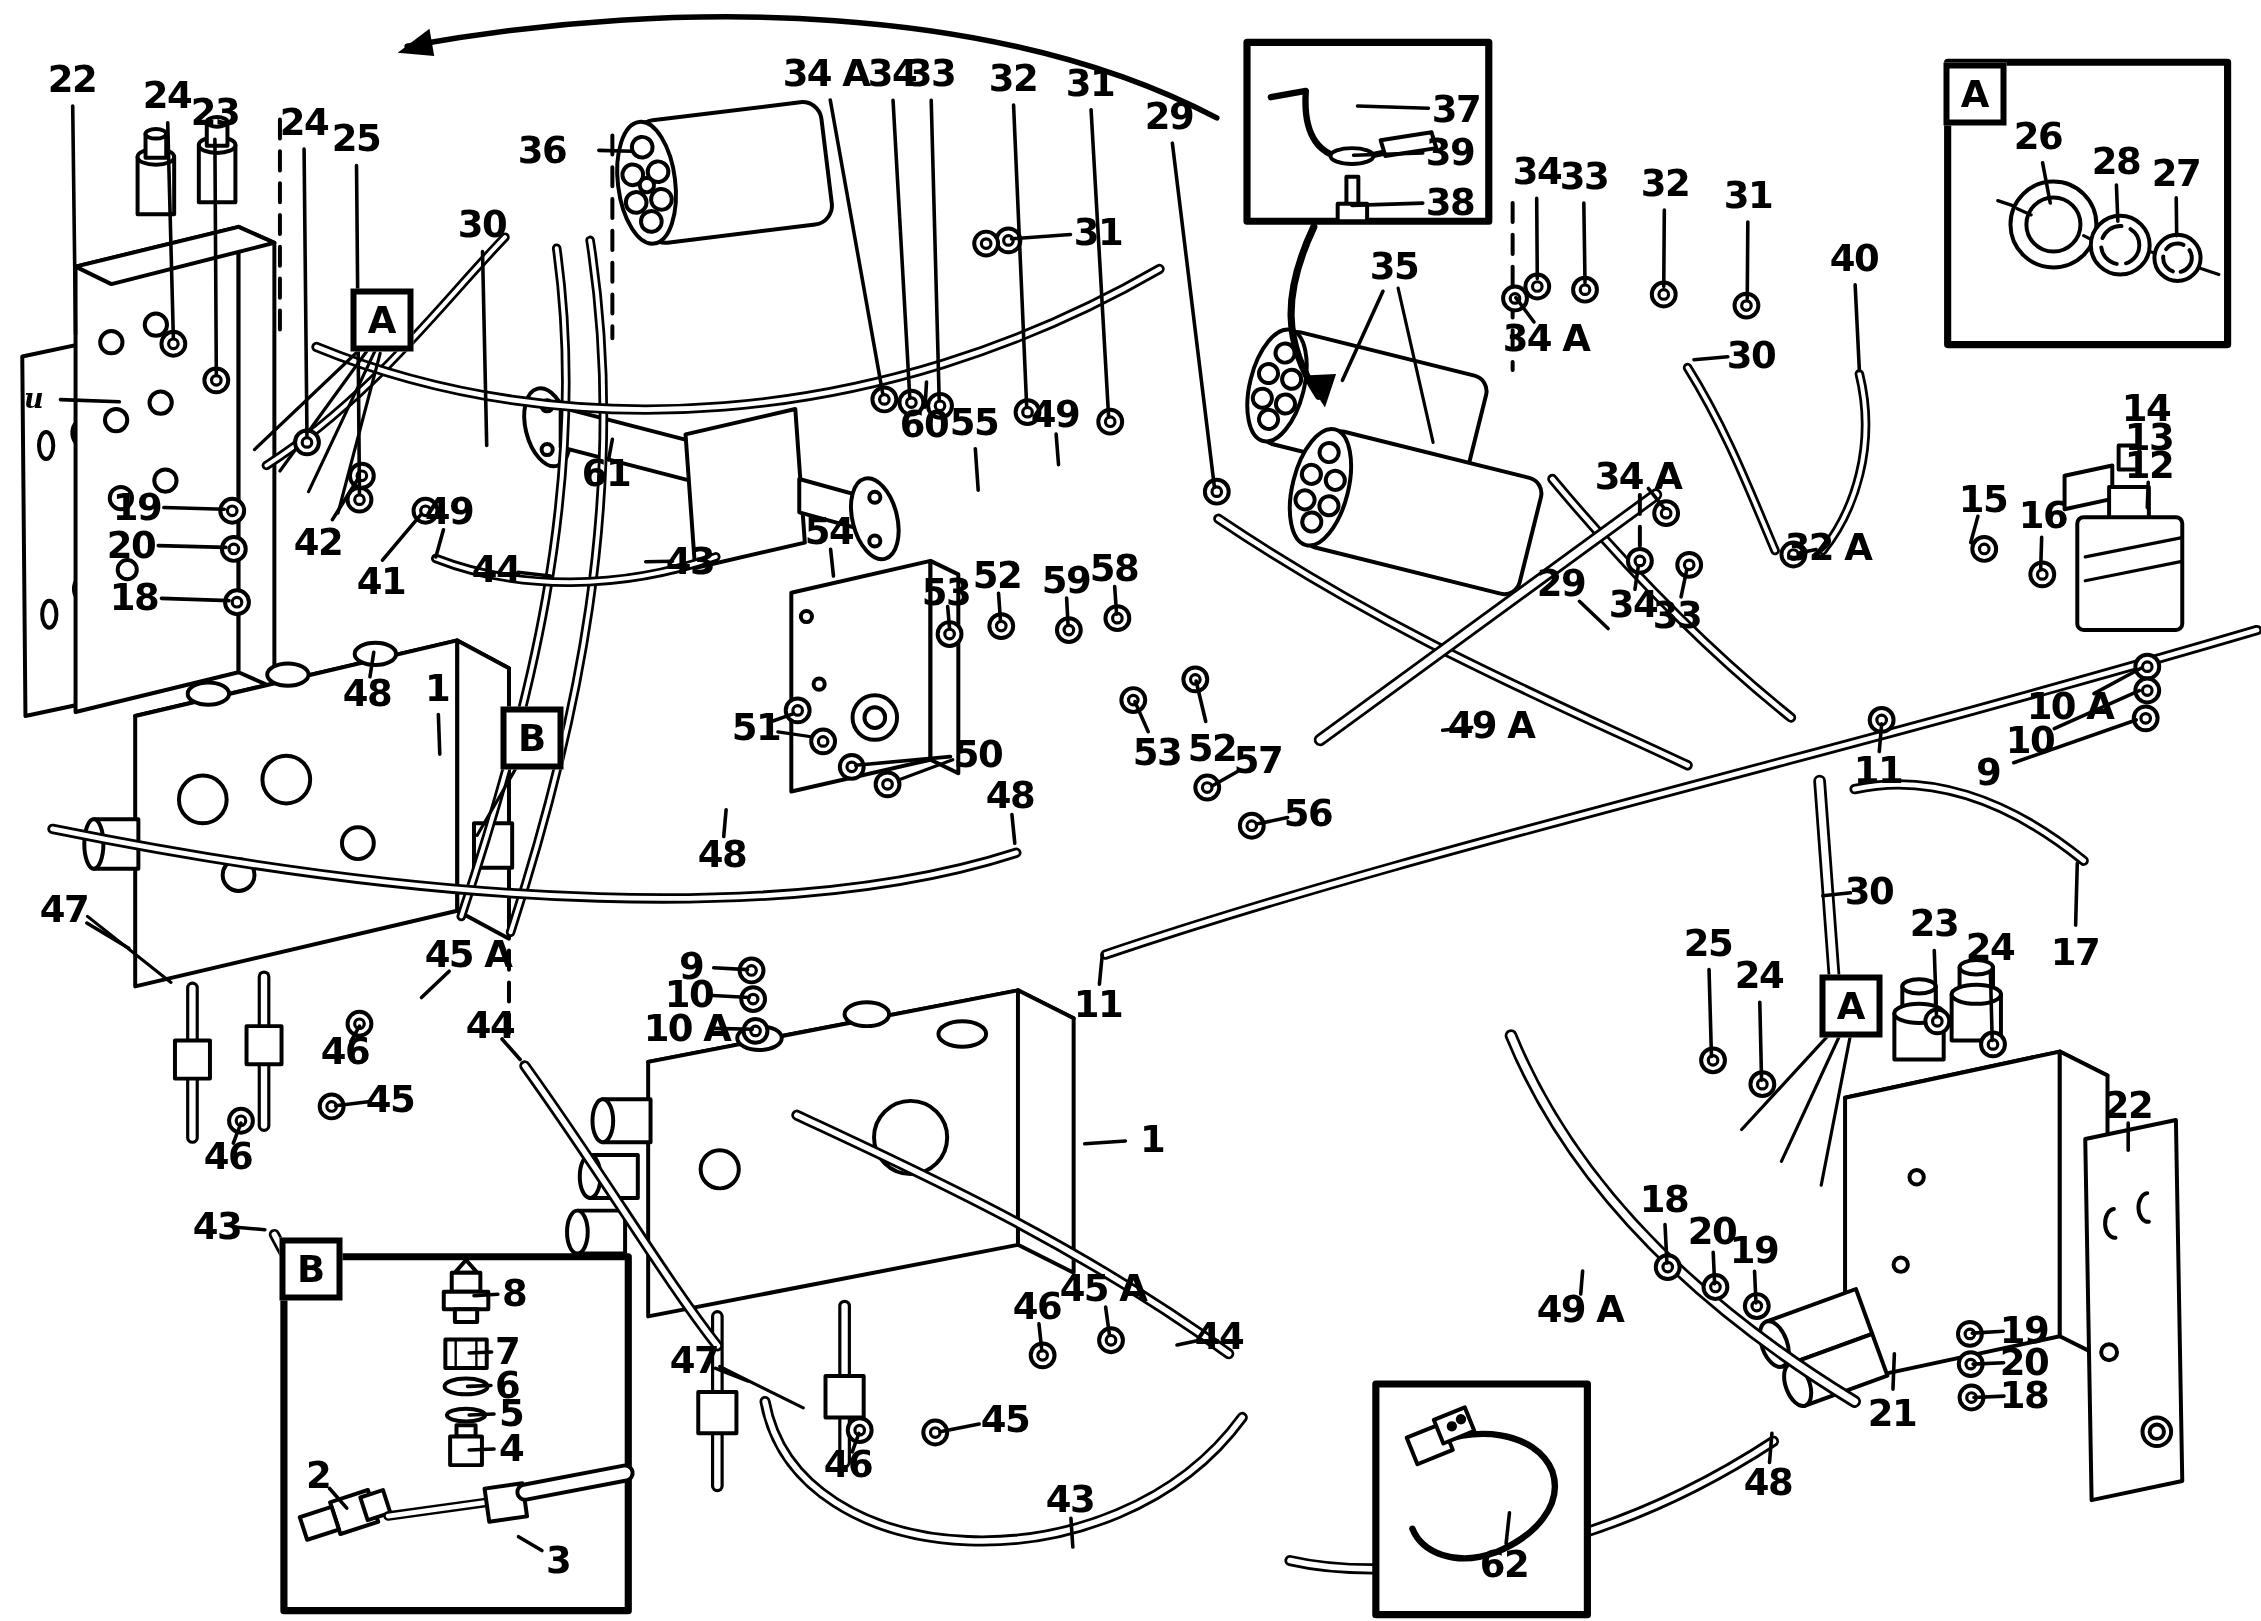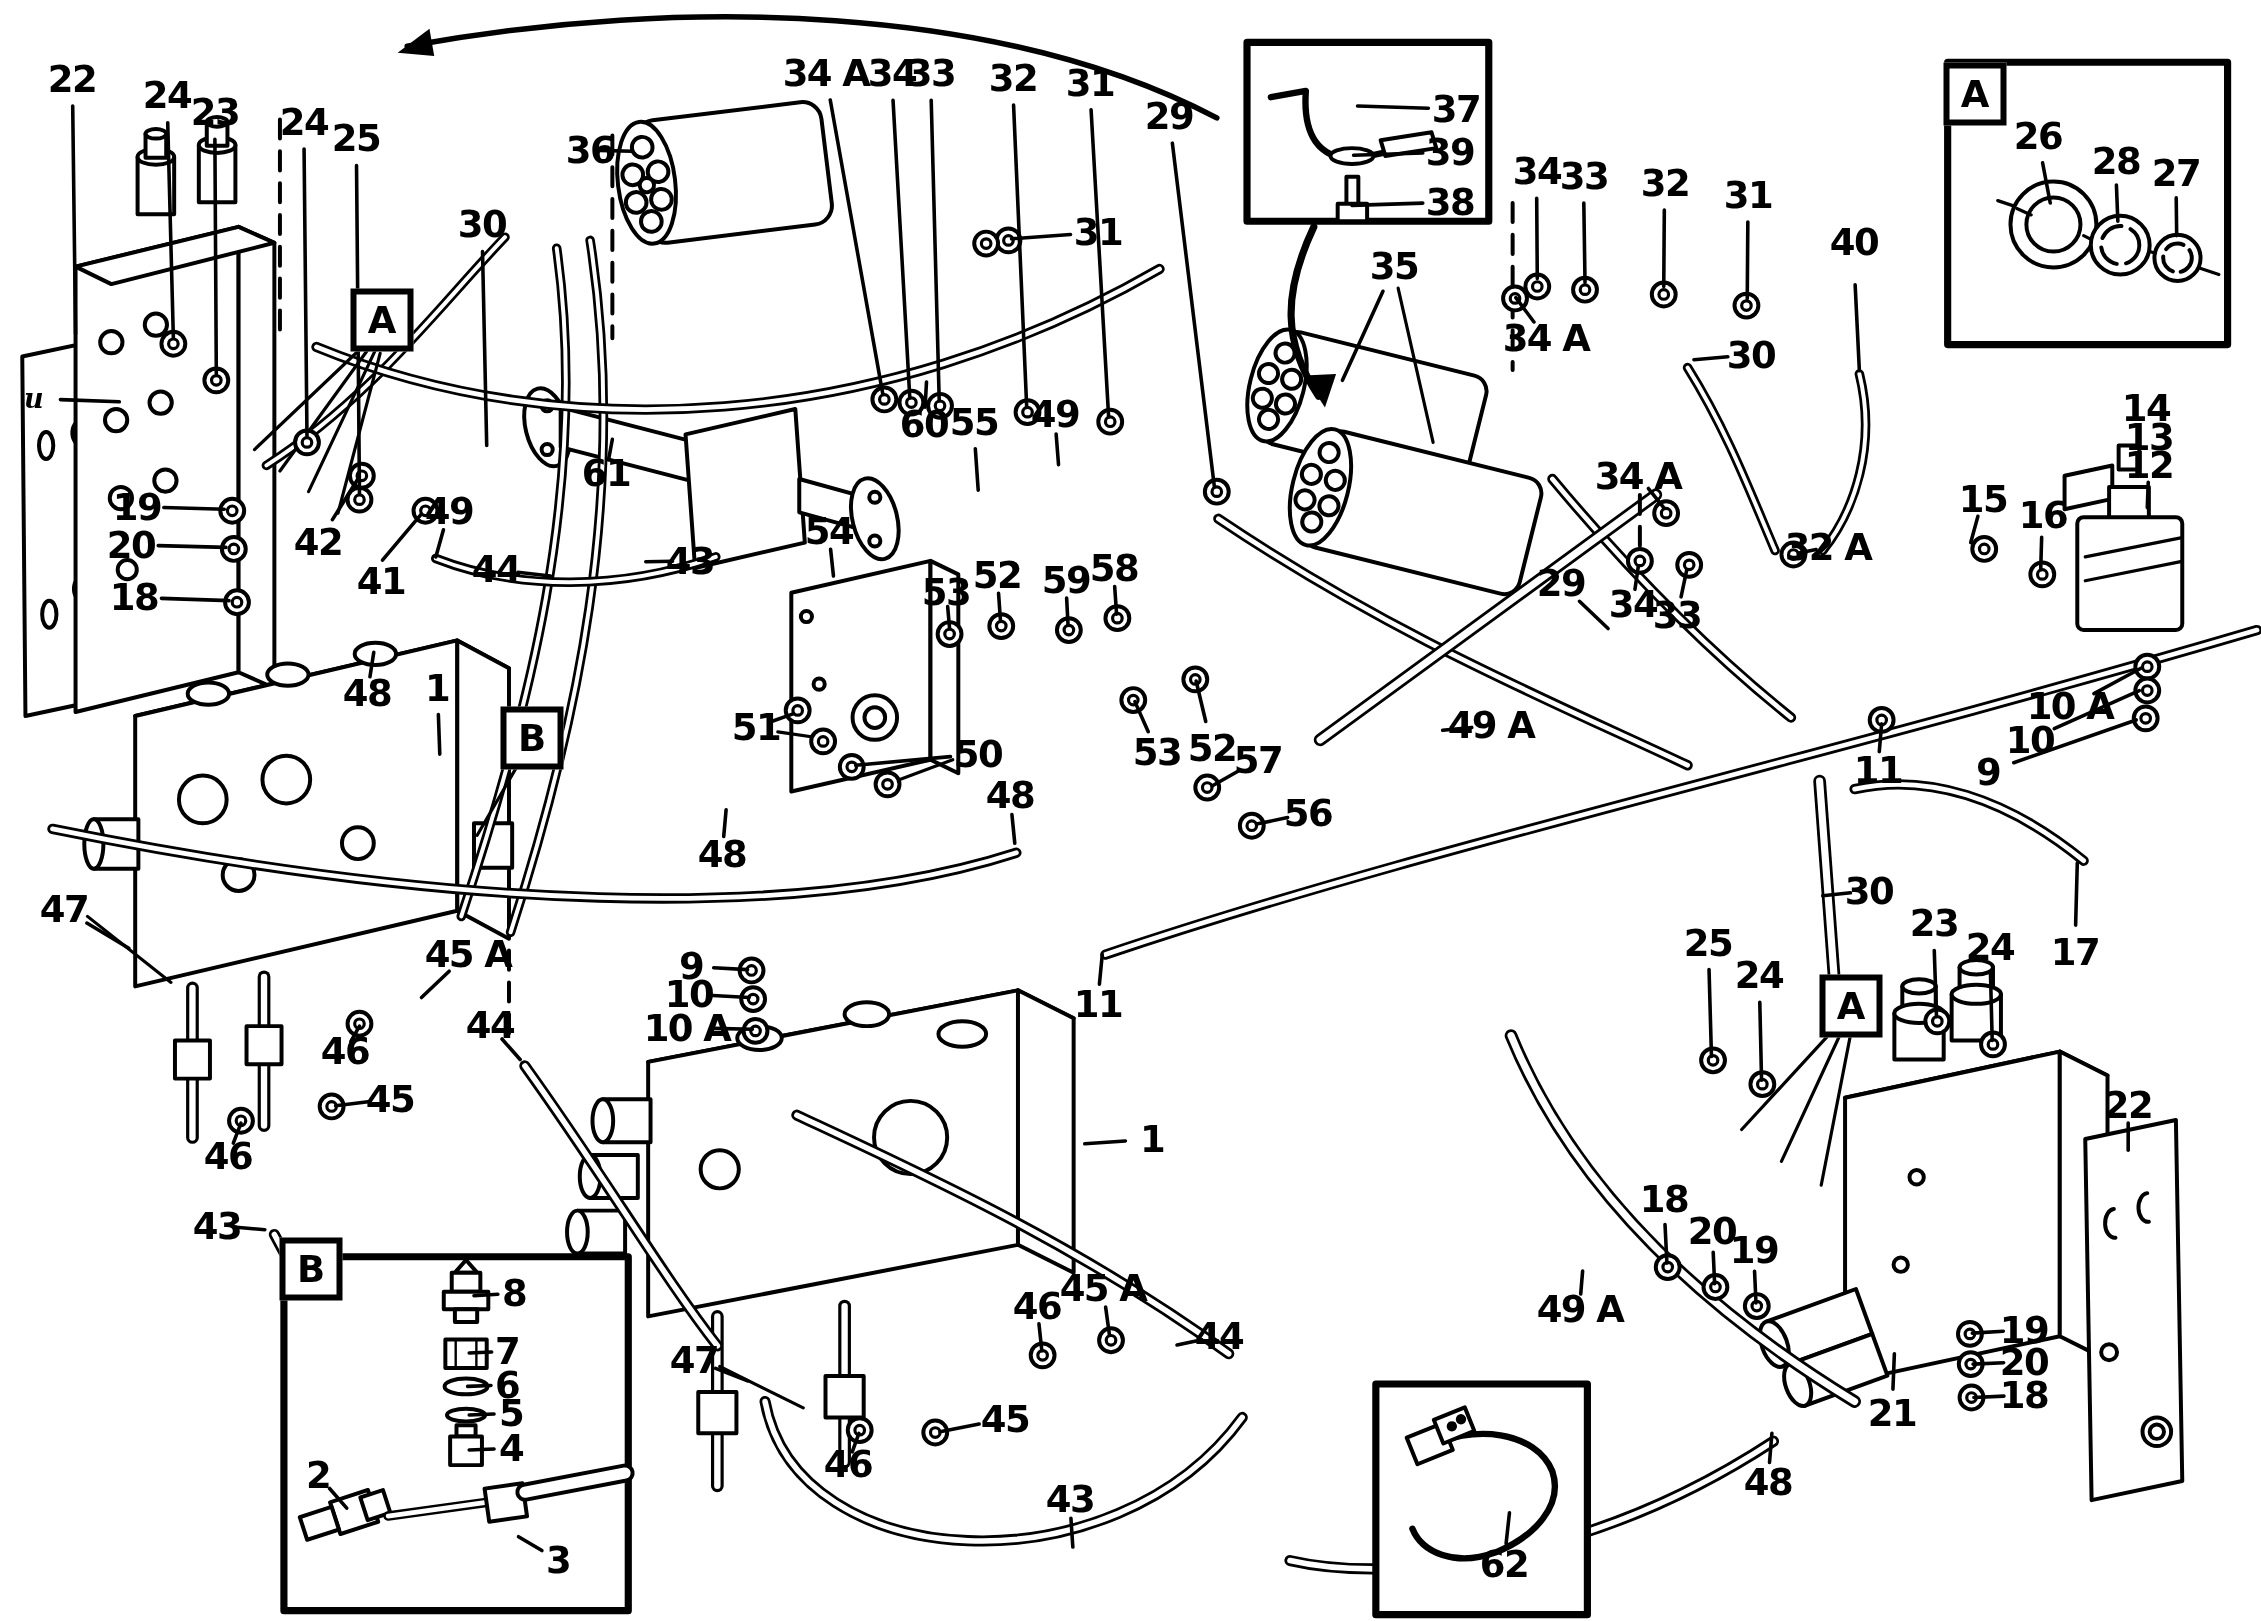--- a/index.html
+++ b/index.html
@@ -561,37 +561,37 @@
   </svg>
 
   <div id="labels">
       <div class="co" style="left: 72px; top: 79px;">22</div>
       <div class="co" style="left: 167px; top: 95px;">24</div>
       <div class="co" style="left: 215px; top: 112px;">23</div>
       <div class="co" style="left: 304px; top: 122px;">24</div>
       <div class="co" style="left: 356px; top: 138px;">25</div>
       <div class="co" style="left: 482px; top: 224px;">30</div>
       <div class="co sm" style="left: 33px; top: 398px;">u</div>
-      <div class="co" style="left: 590px; top: 150px;">36</div>
+      <div class="co" style="left: 542px; top: 150px;">36</div>
       <div class="co" style="left: 826px; top: 73px;">34 A</div>
       <div class="co" style="left: 892px; top: 73px;">34</div>
       <div class="co" style="left: 931px; top: 73px;">33</div>
       <div class="co" style="left: 1013px; top: 78px;">32</div>
       <div class="co" style="left: 1090px; top: 83px;">31</div>
       <div class="co" style="left: 1169px; top: 116px;">29</div>
       <div class="co" style="left: 1098px; top: 232px;">31</div>
       <div class="co" style="left: 1456px; top: 109px;">37</div>
       <div class="co" style="left: 1450px; top: 152px;">39</div>
       <div class="co" style="left: 1450px; top: 202px;">38</div>
       <div class="co" style="left: 1394px; top: 266px;">35</div>
       <div class="co" style="left: 1537px; top: 171px;">34</div>
       <div class="co" style="left: 1584px; top: 176px;">33</div>
       <div class="co" style="left: 1665px; top: 183px;">32</div>
       <div class="co" style="left: 1748px; top: 195px;">31</div>
-      <div class="co" style="left: 1854px; top: 242px;">40</div>
+      <div class="co" style="left: 1854px; top: 258px;">40</div>
       <div class="co" style="left: 1546px; top: 338px;">34 A</div>
       <div class="co" style="left: 1751px; top: 355px;">30</div>
       <div class="co" style="left: 2038px; top: 136px;">26</div>
       <div class="co" style="left: 2116px; top: 161px;">28</div>
       <div class="co" style="left: 2176px; top: 173px;">27</div>
       <div class="co" style="left: 2146px; top: 408px;">14</div>
       <div class="co" style="left: 2149px; top: 437px;">13</div>
       <div class="co" style="left: 2149px; top: 465px;">12</div>
       <div class="co" style="left: 1983px; top: 499px;">15</div>
       <div class="co" style="left: 2043px; top: 515px;">16</div>

